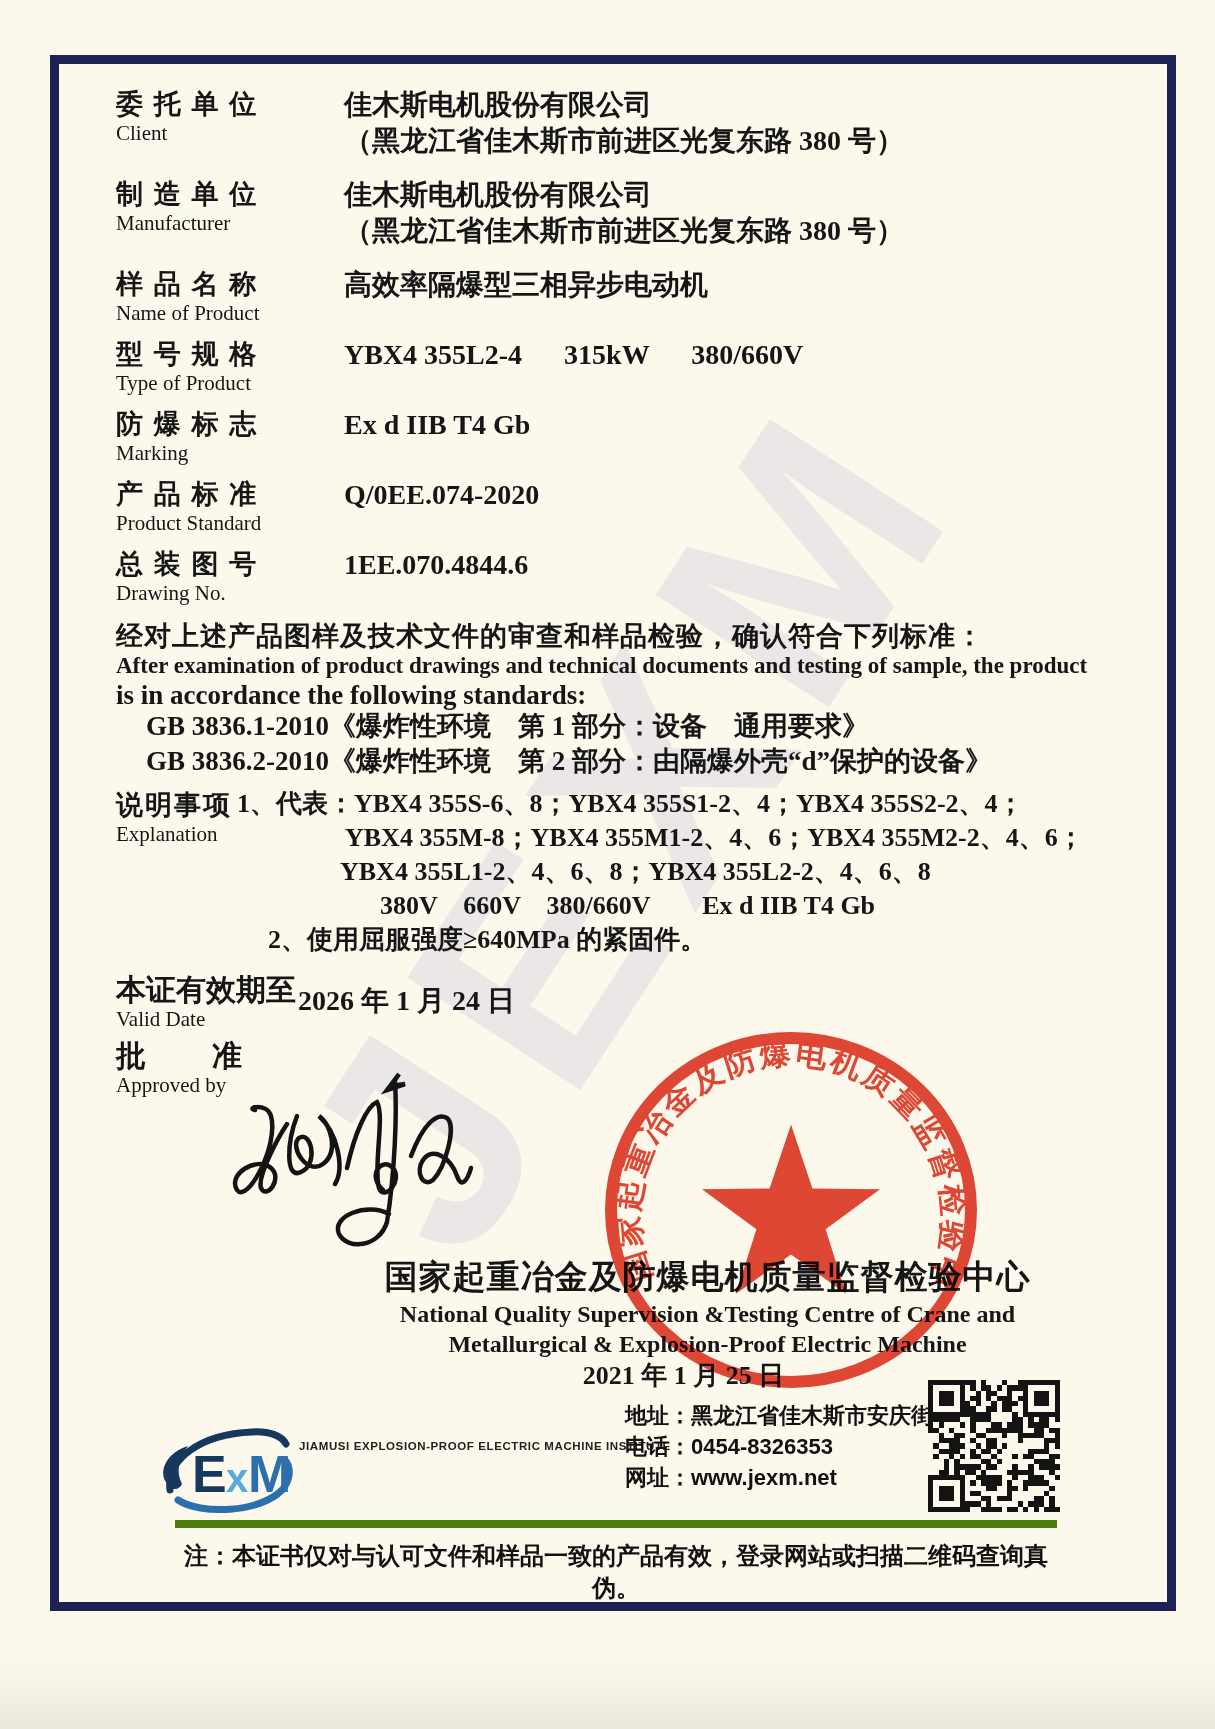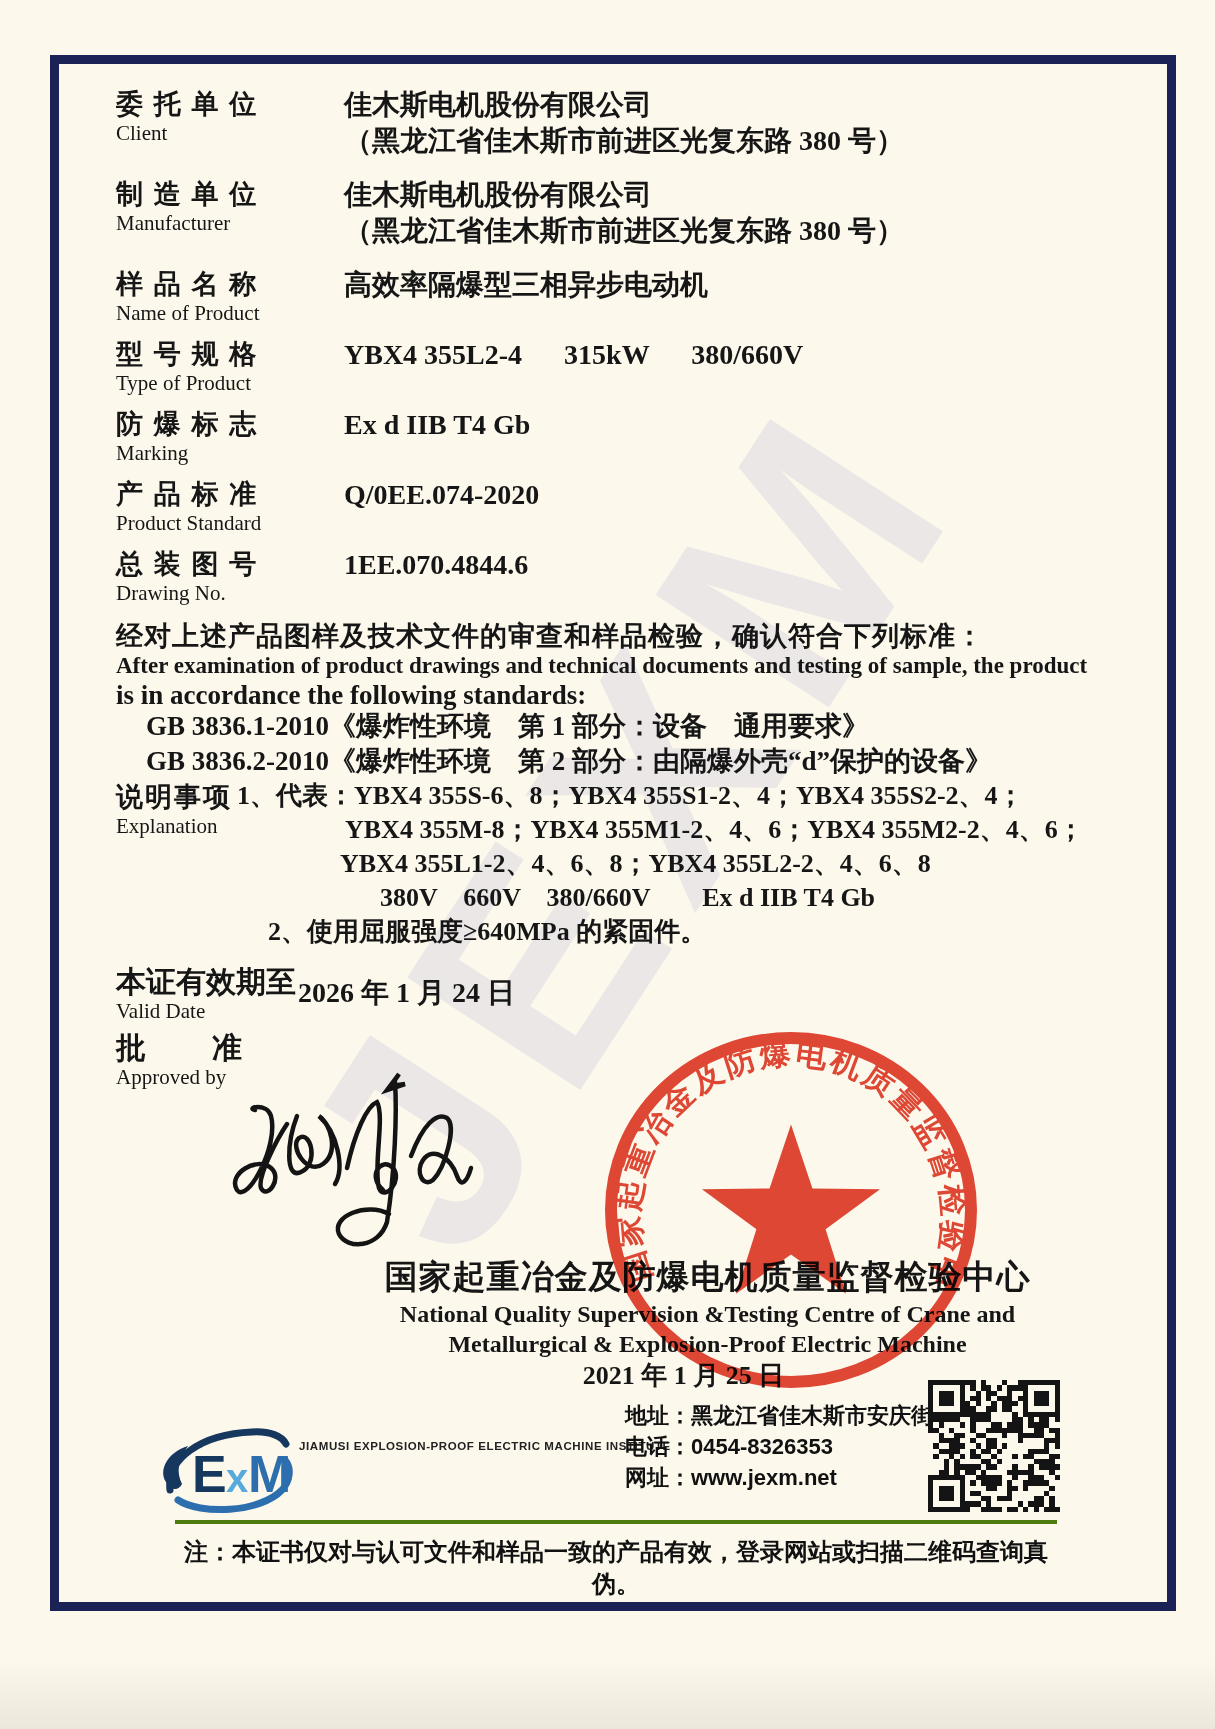--- a/index.html
+++ b/index.html
@@ -42,21 +42,21 @@
   .val-note:empty { display:none; }
 
   
   .statement { position:relative; z-index:2; margin-top:15px; }
   .st-cn  { font-size:27px; line-height:30px; font-weight:bold; letter-spacing:1px; }
   .st-en  { font-size:23px; line-height:30px; font-weight:bold; }
   .st-en2 { font-size:27px; line-height:28px; font-weight:bold; }
   .std-line { font-size:27px; line-height:35px; font-weight:bold; margin-left:30px; }
 
   
-  .explain { position:relative; z-index:2; height:185px; }
+  .explain { position:relative; z-index:2; margin-top:8px; height:185px; }
   .explain .lbl { position:absolute; left:0; top:2px; }
   .expl-line { font-size:26px; line-height:34px; font-weight:bold; white-space:pre-wrap; }
   .ml1{margin-left:121px;} .ml2{margin-left:229px;} .ml3{margin-left:224px;}
   .ml4{margin-left:264px;} .ml5{margin-left:152px;}
 
   
   .valid { position:relative; z-index:2; margin-top:2px; display:flex; height:64px; }
   .valid .lbl-cn { font-size:30px; letter-spacing:0; }
   .valid .lbl { width:228px; }
   .valid-value { font-size:28px; font-weight:bold; margin-left:-46px; padding-top:8px; }
@@ -82,21 +82,21 @@
   .inst-en { font-size:11.5px; line-height:16px; font-weight:bold; letter-spacing:0.6px; color:#222; }
   .contacts { position:absolute; left:566px; top:1336px; z-index:2;
               font-family:"Liberation Sans","DejaVu Sans",sans-serif; }
   .contact-row { font-size:22px; line-height:31px; font-weight:bold; color:#111; }
   .qr { position:absolute; left:869px; top:1316px; width:132px; height:132px; z-index:2; }
   .qr-grid { display:grid; grid-template-columns:repeat(25,1fr); grid-template-rows:repeat(25,1fr);
              width:132px; height:132px; background:#fcf8ec; }
   .qr-grid .on { background:#141414; }
 
   .noteblock { position:absolute; left:116px; top:1456px; width:882px; z-index:2;
-               border-top:4px solid #4d7c0f; padding-top:12px; text-align:center; }
+               border-top:8px solid #4d7c0f; padding-top:12px; text-align:center; }
   .note-text { font-family:"Liberation Sans","DejaVu Sans",sans-serif;
                font-size:24px; font-weight:bold; color:#111; }
 </style>
 </head>
 <body>
 
 <div class="page">
  <div class="frame">
   <div class="watermark">JEXM</div>
   <div class="content">

